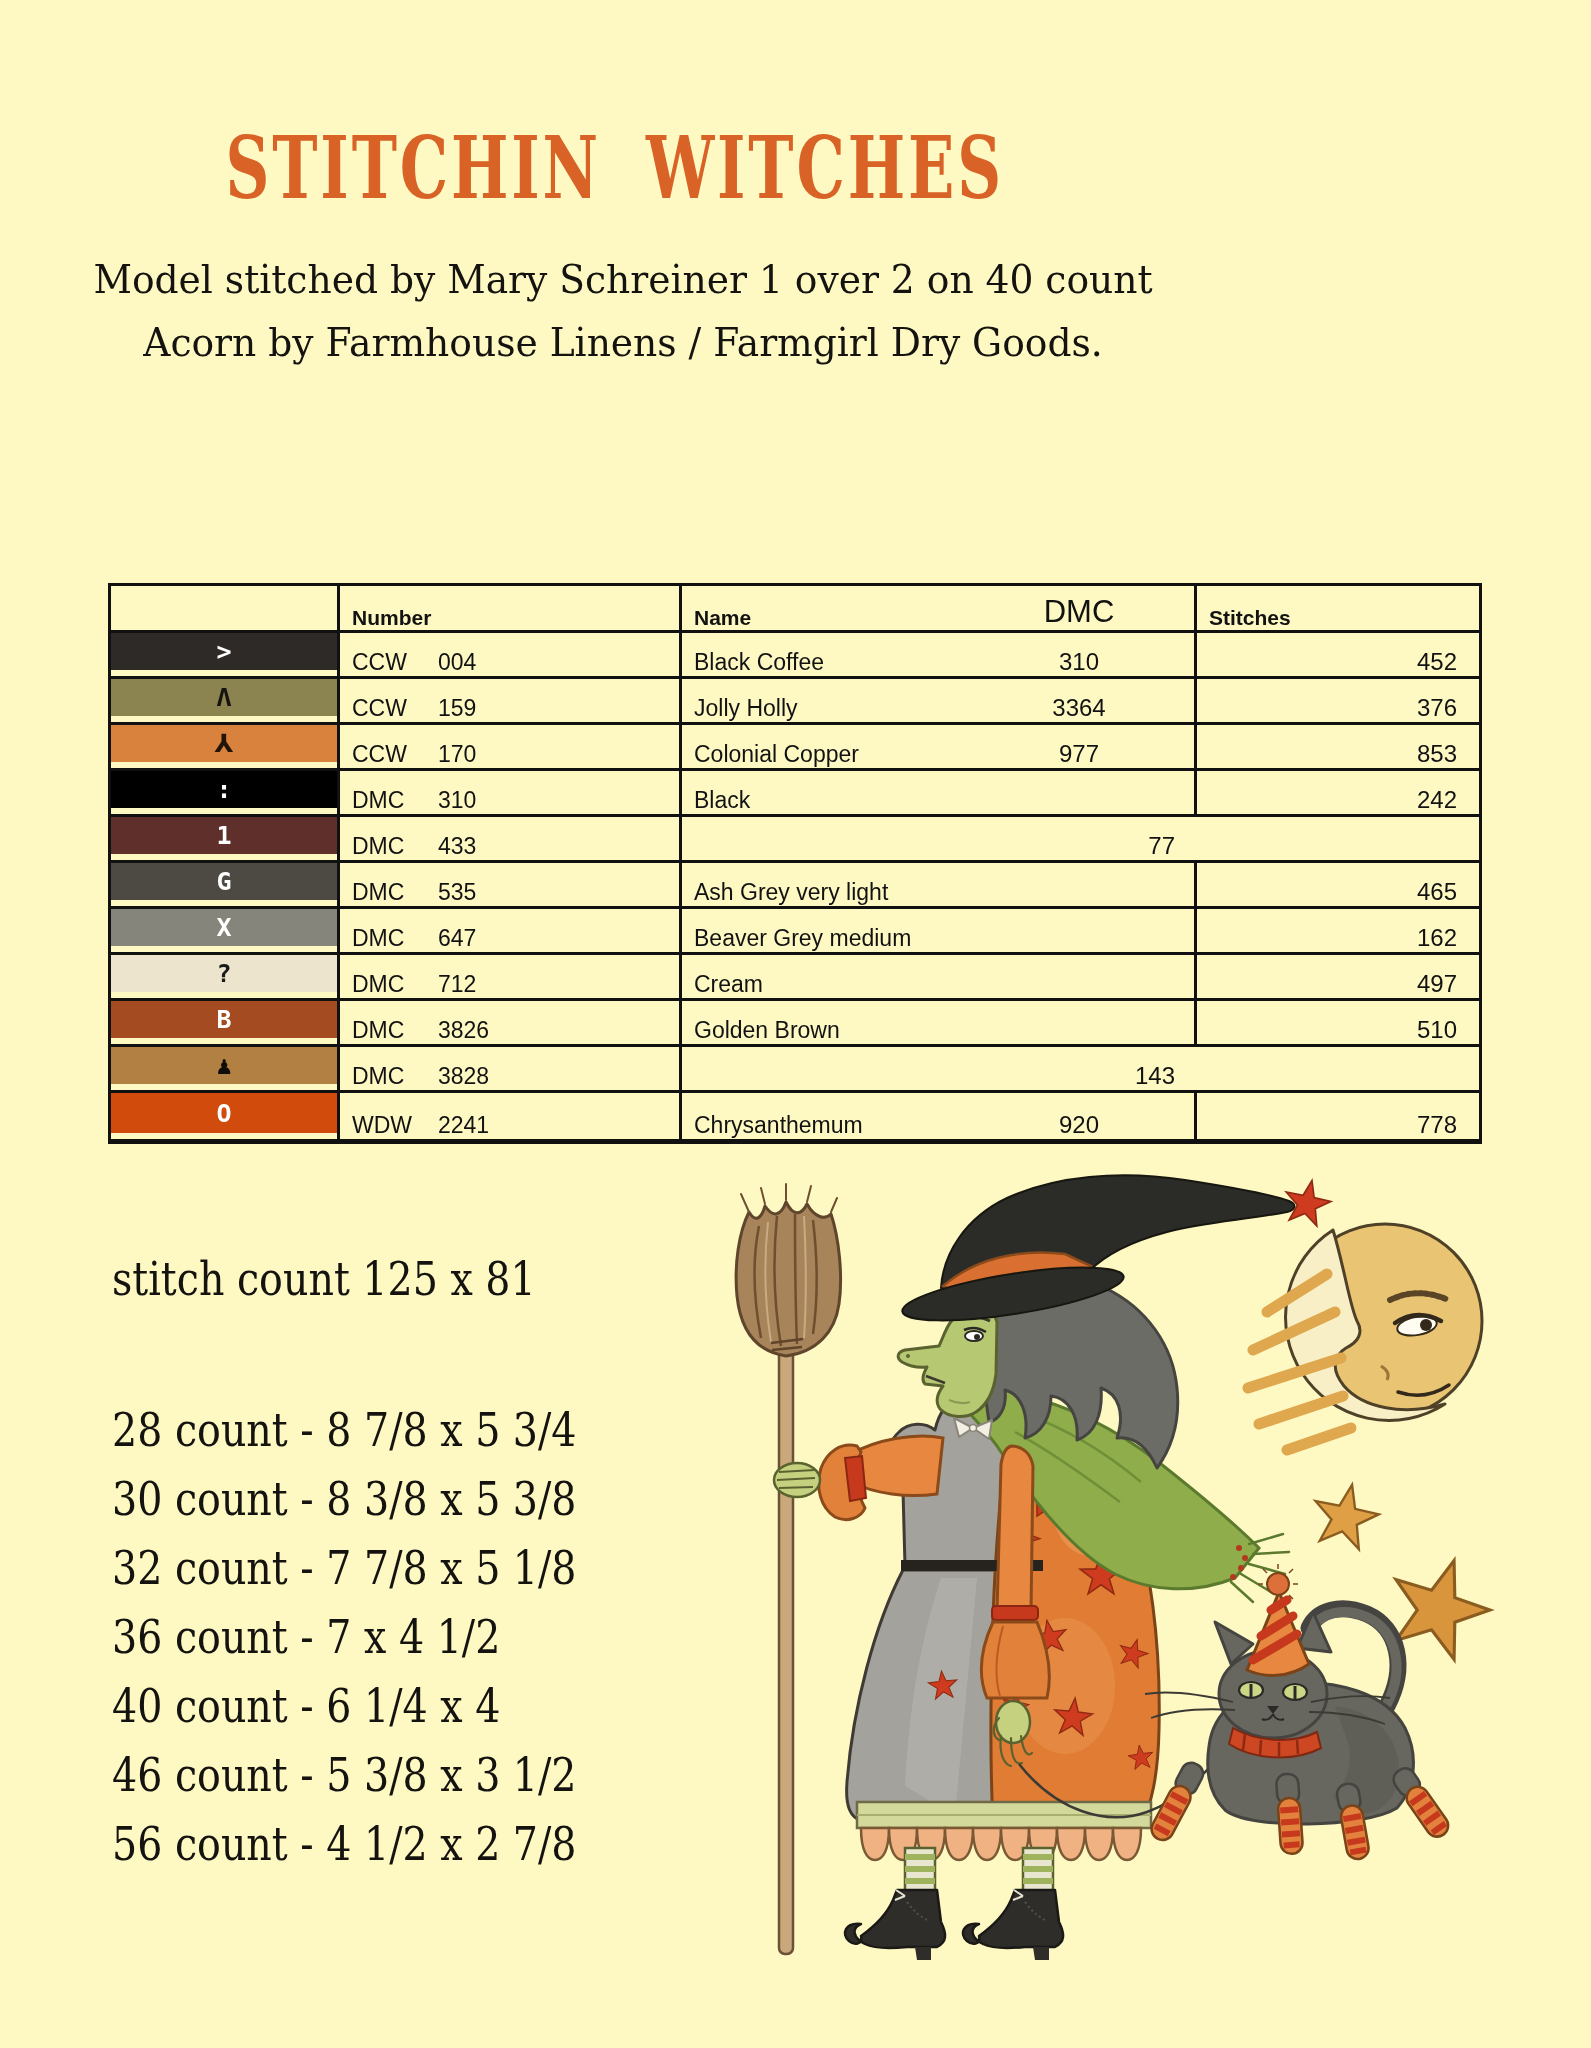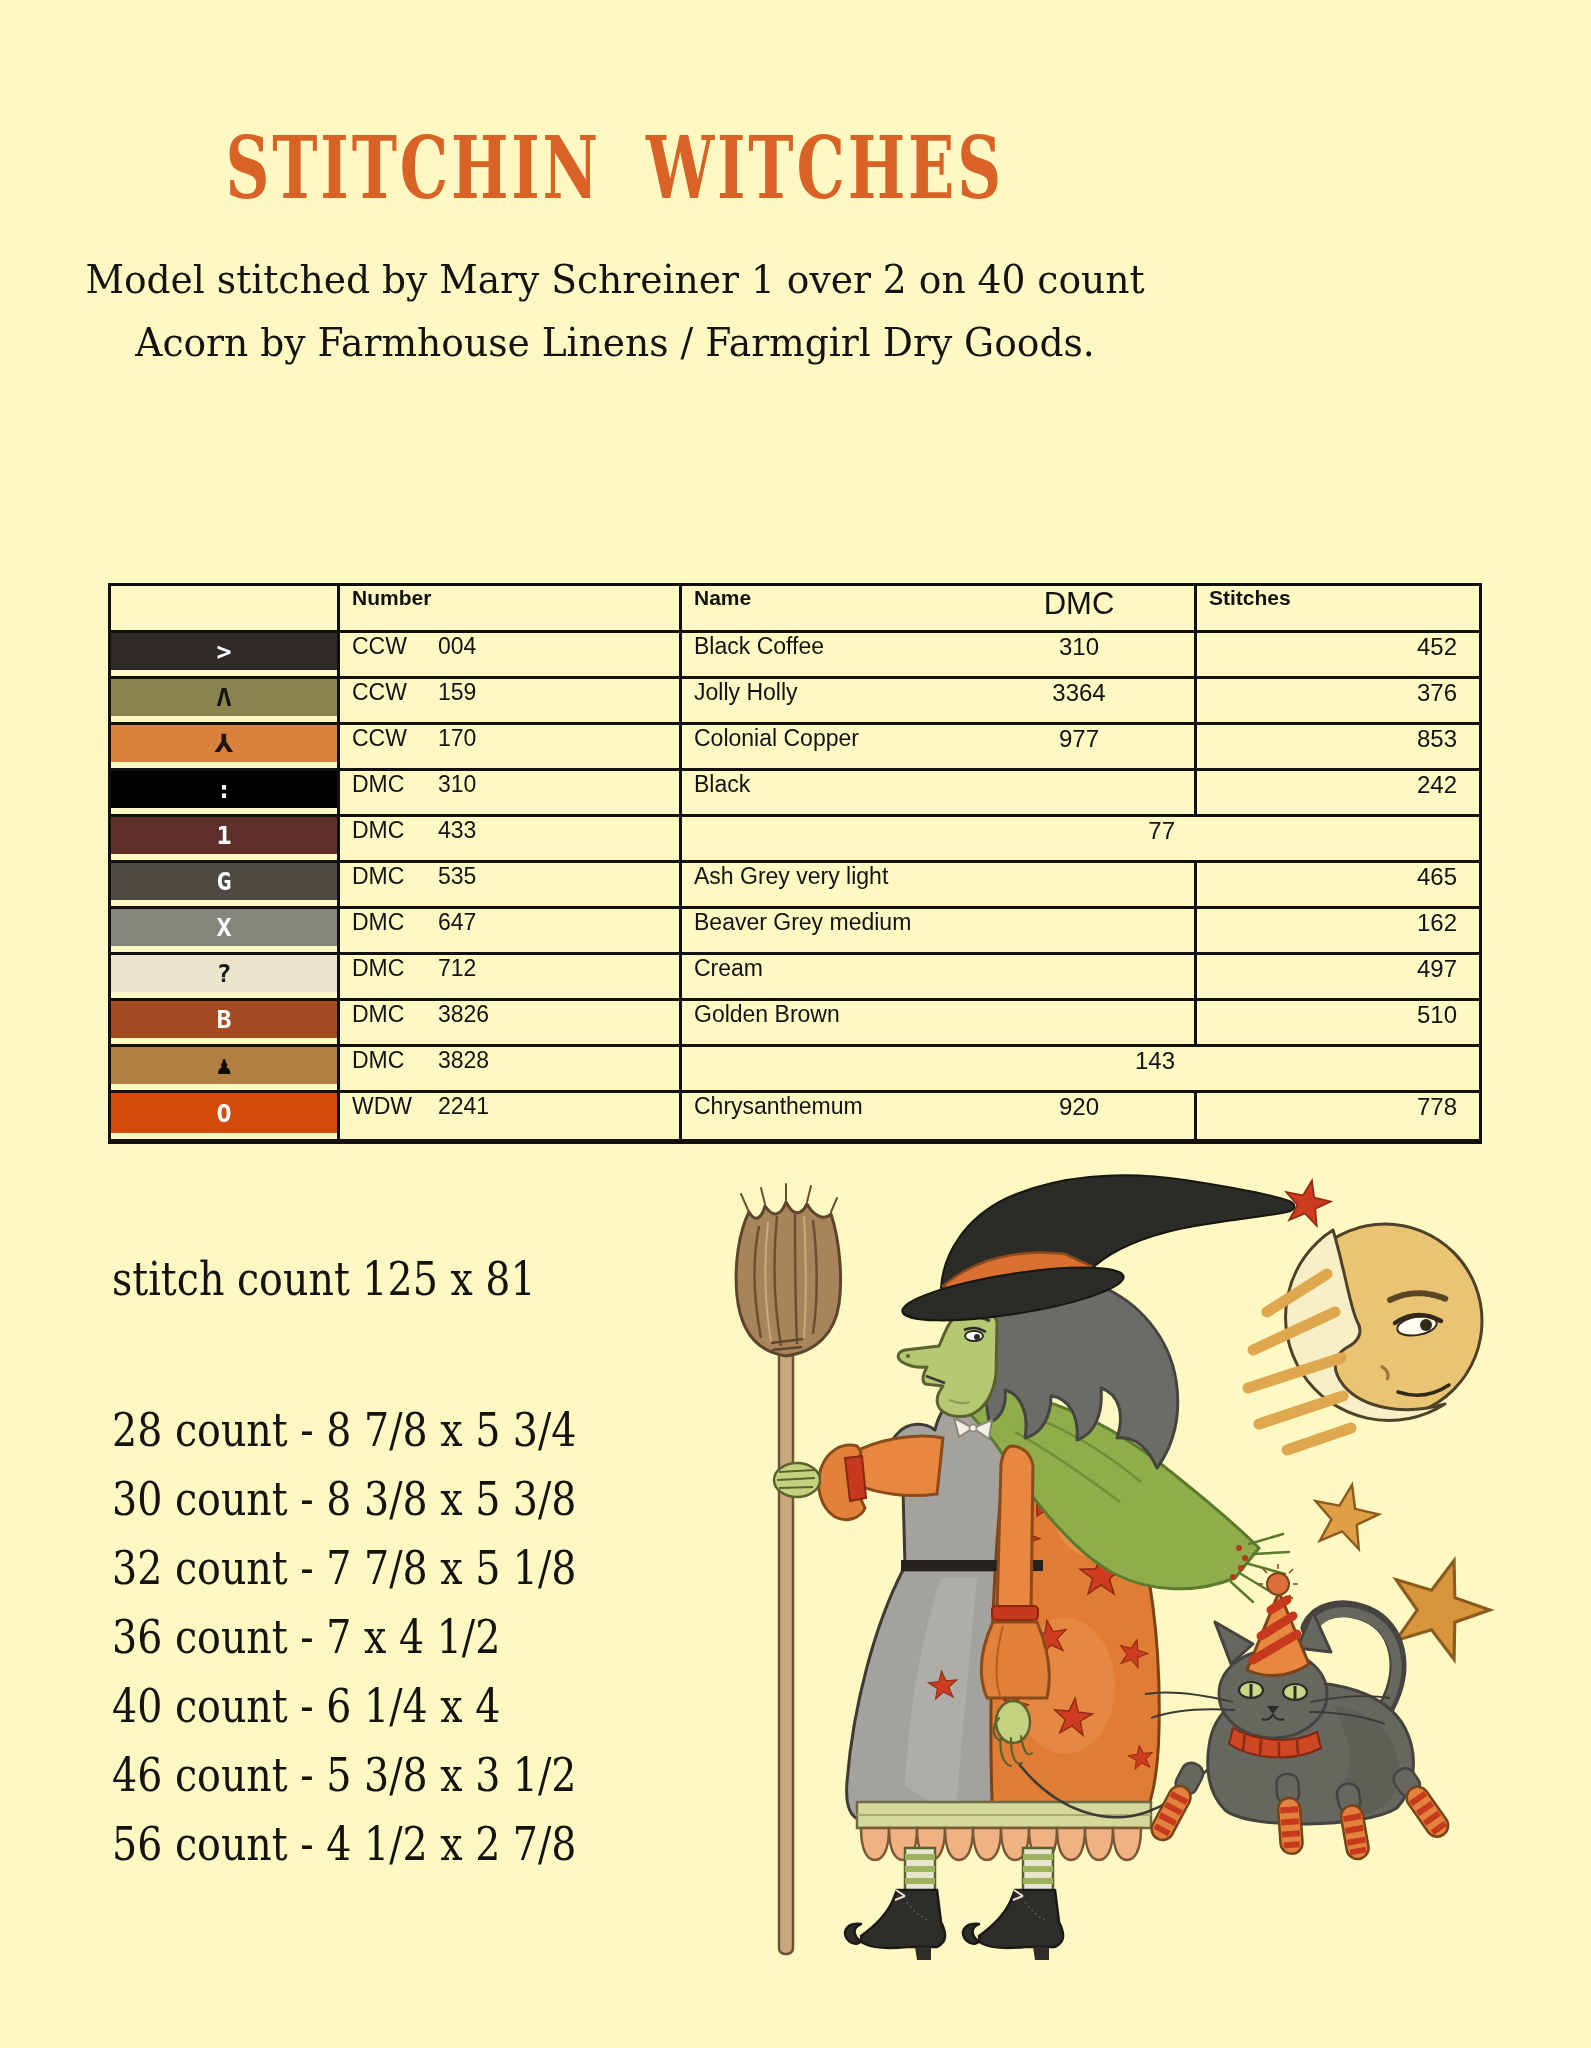--- a/index.html
+++ b/index.html
@@ -3,32 +3,32 @@
 <meta charset="utf-8">
 <style>
   html,body{margin:0;padding:0;background:#e8e8e8;}
   .page{position:relative;width:1591px;height:2048px;background:#fef9c3;overflow:hidden;
         font-family:"DejaVu Serif", serif;color:#151310;}
   
   .header-block{position:absolute;left:0;top:118px;width:1230px;text-align:center;}
   .title{display:inline-block;font-family:"DejaVu Serif",serif;font-weight:700;
          font-size:64px;color:#d96327;letter-spacing:3px;word-spacing:22px;
          transform:scale(0.95,1.34);transform-origin:center top;white-space:nowrap;}
-  .subtitle{position:absolute;left:0;top:248px;width:1230px;text-align:center;}
+  .subtitle{position:absolute;left:0;top:248px;width:1230px;text-align:center;padding-left:8px;}
   .subtitle .line{font-size:40px;line-height:63px;white-space:nowrap;
                   transform:scaleX(0.94);transform-origin:center;}
   
   .color-table{position:absolute;left:108px;top:583px;width:1374px;
                border:3px solid #111;border-bottom:5px solid #111;box-sizing:border-box;
                font-family:"Liberation Sans", sans-serif;}
   .trow{display:grid;grid-template-columns:229px 342px 515px 1fr;height:46px;
         border-bottom:3px solid #111;box-sizing:border-box;}
   .trow.hdr{height:47px;}
   .trow:last-child{border-bottom:none;}
-  .cell{border-right:3px solid #111;display:flex;align-items:flex-start;
+  .cell{border-right:3px solid #111;display:flex;align-items:flex-end;
         font-size:23px;color:#121212;box-sizing:border-box;overflow:hidden;}
   .cell:last-child{border-right:none;}
   .hlbl{font-weight:bold;font-size:21px;margin-left:12px;}
   .dmc-h{font-size:31px;font-weight:400;width:170px;text-align:center;margin-right:30px;}
   .swatch-cell{padding:0 0 6px 0;}
   .swatch{width:100%;height:100%;display:flex;align-items:center;justify-content:center;}
   .sym{font-family:"DejaVu Sans Mono","DejaVu Sans",monospace;font-weight:bold;font-size:25px;line-height:1;}
   .brand{margin-left:12px;width:86px;}
   .nm{margin-left:12px;flex:1;}
   .dmcv{width:170px;text-align:center;margin-right:30px;font-size:24px;}

